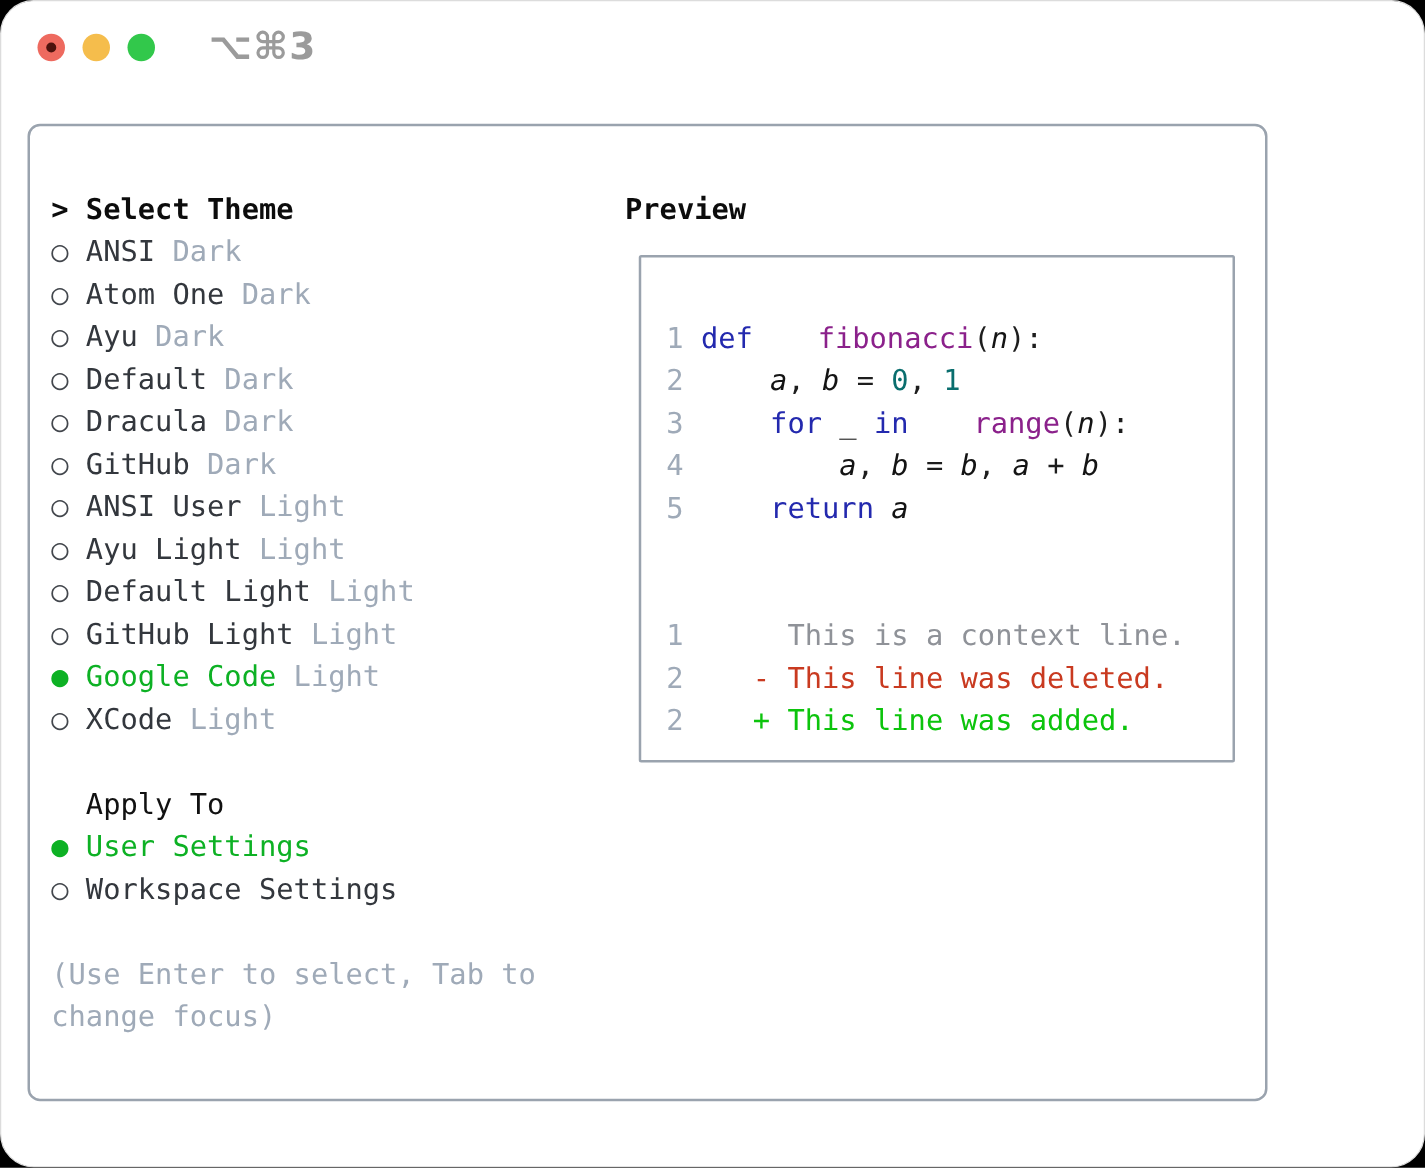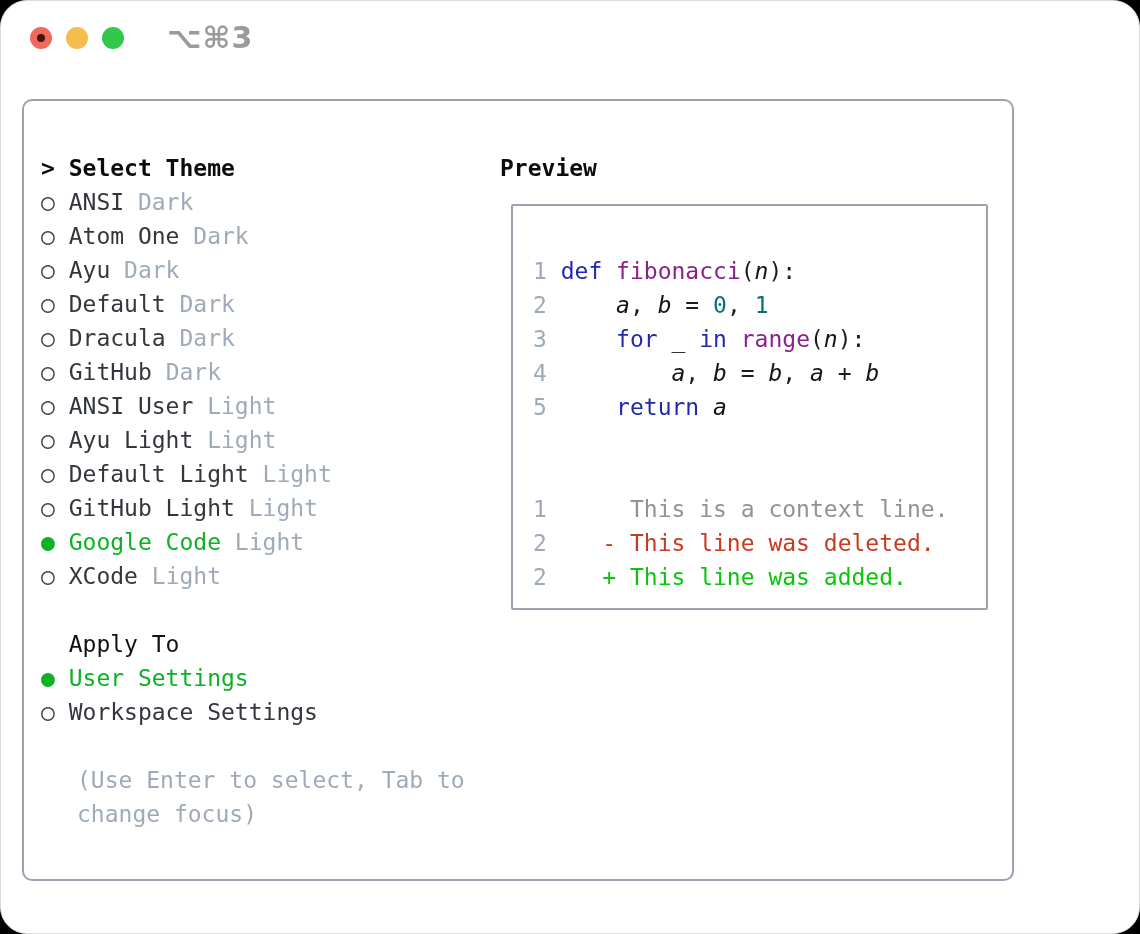--- a/index.html
+++ b/index.html
@@ -33,31 +33,31 @@
   .header-line .marker{color:var(--near-black);font-weight:bold;}
   .header-text{color:var(--near-black);font-weight:bold;}
   .apply-header .header2{color:#111;}
   .theme-row .radio{color:#43474d;}
   .theme-row .name{color:var(--text-dark);}
   .theme-row .variant{color:var(--muted);}
   .theme-row.selected .radio,.theme-row.selected .name{color:var(--accent-green);}
   .apply-row .radio{color:#43474d;}
   .apply-row .name{color:var(--text-dark);}
   .apply-row.selected .radio,.apply-row.selected .name{color:var(--accent-green);}
-  .help{color:var(--muted);margin-left:36px;}
+  .help{color:var(--muted);}
   
   .preview-title{position:absolute;left:476px;top:50px;height:34px;line-height:34px;
     font-size:23px;font-weight:bold;color:var(--near-black);white-space:pre;}
   .preview-box{position:absolute;left:487px;top:103px;width:477px;height:406px;box-sizing:border-box;
     border:2px solid var(--panel-border);border-radius:2px;background:#fff;overflow:hidden;}
   #preview-code{padding:48px 0 0 20px;font-size:23px;}
   .pline{height:34px;line-height:34px;white-space:pre;color:var(--plain-code);}
   .tok-num{color:var(--muted);}
   .tok-kw{color:var(--keyword-blue);text-align:center;}
-  .tok-fn{color:var(--function-purple);}
+  .tok-fn{color:var(--function-purple);margin-left:38px;}
   .tok-lit{color:var(--literal-teal);}
   .tok-var{color:#141414;font-style:italic;}
   .tok-pl{color:var(--plain-code);}
   .tok-ctx{color:var(--context-gray);}
   .tok-del{color:var(--diff-removed);}
   .tok-add{color:var(--diff-added);}
 </style>
 </head>
 <body>
 

